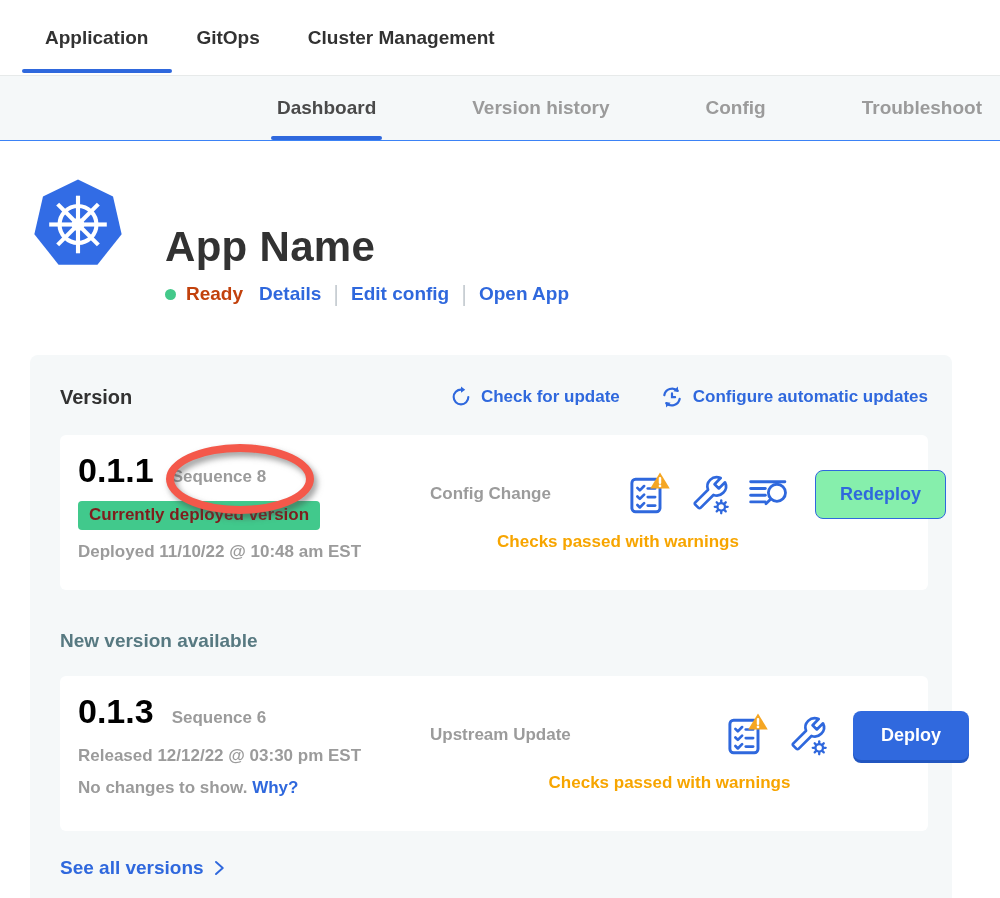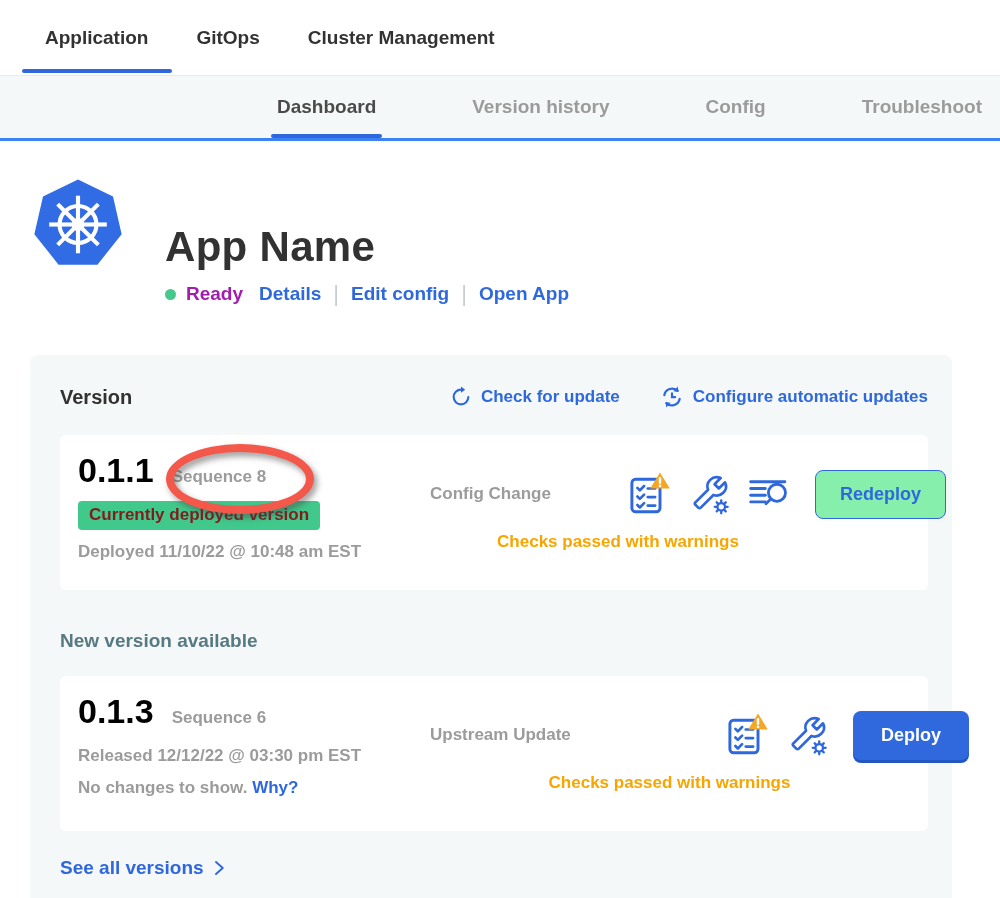--- a/index.html
+++ b/index.html
@@ -9,35 +9,35 @@
   
   .topnav { display:flex; gap:48px; padding-left:45px; height:76px;
             border-bottom:1px solid #e7eaea; align-items:stretch; background:#fff; }
   .topnav .tab { display:flex; align-items:center; font-size:19px; font-weight:700;
                  color:#323232; position:relative; cursor:pointer; white-space:nowrap; }
   .topnav .tab.active::after { content:""; position:absolute; left:-23px; right:-24px;
                  bottom:2px; height:4px; background:#2f68dd; border-radius:2px; }
 
   
   .subnav { display:flex; gap:96px; padding-left:277px; height:65px; background:#f5f8f9;
-            border-bottom:3px solid #3b82f6; align-items:stretch; white-space:nowrap; }
+            border-bottom:1px solid #3b82f6; align-items:stretch; white-space:nowrap; }
   .subnav .tab { display:flex; align-items:center; font-size:19px; font-weight:600;
                  color:#9b9b9b; position:relative; cursor:pointer; }
   .subnav .tab.active { color:#4a4a4a; font-weight:700; }
   .subnav .tab.active::after { content:""; position:absolute; left:-6px; right:-6px;
                  bottom:0; height:4px; background:#2f68dd; border-radius:2px; }
 
   
   .app-header { display:flex; margin:35px 0 0 33px; }
   .k8s-logo { width:90px; height:97px; flex:none; }
   .app-head-text { margin-left:42px; padding-top:2px; }
   .app-title { font-size:42px; font-weight:800; color:#323232; letter-spacing:.3px;margin-top:45px; }
   .status-row { display:flex; align-items:center; margin-top:10px; font-size:19px; font-weight:700; }
   .dot { width:11px; height:11px; border-radius:50%; background:#44c98a; margin-right:10px; }
-  .status-text { color:#a21caf; margin-right:16px; }
+  .status-text { color:#c2410c; margin-right:16px; }
   .hlink { color:#2f68dd; cursor:pointer; }
   .sep { color:#c8ced3; font-weight:400; font-size:22px; margin:0 12px; }
 
   
   .panel { margin:48px 30px 0 30px; width:922px; background:#f5f8f9; border-radius:8px;
            padding:30px 24px 32px 30px; }
   .panel-head { display:flex; align-items:center; }
   .panel-title { font-size:20px; font-weight:800; color:#323232; }
   .head-links { margin-left:auto; display:flex; align-items:center; }
   .head-link { display:flex; align-items:center; gap:9px; font-size:17px; font-weight:700;

